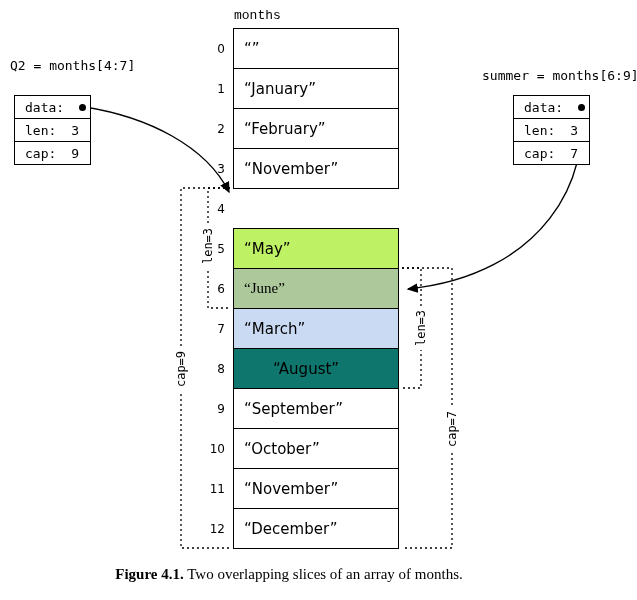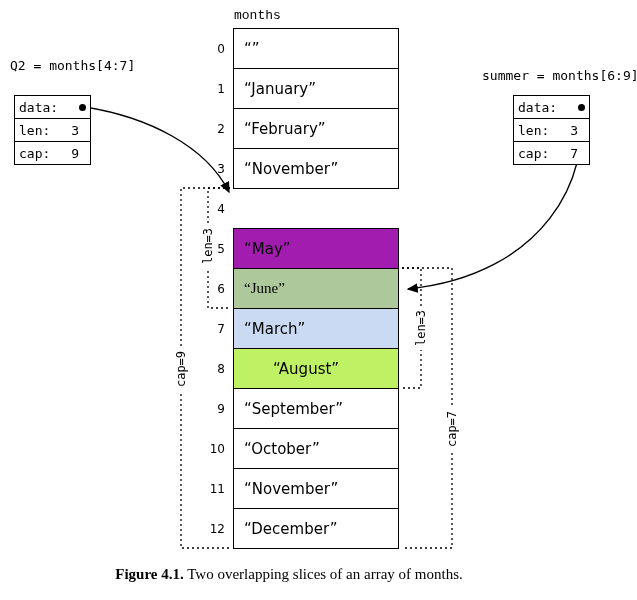--- a/index.html
+++ b/index.html
@@ -9,21 +9,21 @@
   .mono { font-family:"DejaVu Sans Mono", monospace; }
 
   .array-label { position:absolute; left:234px; top:8px; font-family:Liberation Mono, monospace; font-size:13px; }
 
   .idx { position:absolute; left:197px; width:28px; height:41px; display:flex; align-items:center; justify-content:flex-end; font-size:12px; }
   .cell { position:absolute; left:233px; width:166px; height:41px; border:1px solid #000; background:#fff;
           display:flex; align-items:center; padding-left:10px; font-size:15px; }
 
   .box-title { position:absolute; font-size:13px; white-space:nowrap; }
   .srow { position:absolute; width:77px; height:24px; border:1px solid #000; background:#fff;
-          display:flex; align-items:center; padding-left:4px;
+          display:flex; align-items:center; padding-left:10px;
           font-family:"DejaVu Sans Mono", monospace; font-size:13px; }
   .srow .val { position:absolute; right:11px; }
   .srow .dot { position:absolute; right:4px; top:50%; margin-top:-3.5px; width:7px; height:7px; background:#000; border-radius:50%; }
 
   svg.overlay { position:absolute; left:0; top:0; width:637px; height:600px; pointer-events:none; }
 
   .vlabel { position:absolute; width:44px; height:16px; display:flex; align-items:center; justify-content:center;
             background:#fff; font-family:"DejaVu Sans Mono", monospace; font-size:12px;
             transform:rotate(-90deg); white-space:nowrap; }
 
@@ -54,36 +54,36 @@
     </div>
 
   <div class="idx" style="top:148px">3</div>
   <div class="cell" style="top:148px">
       <span>“November”</span>
     </div>
 
   <div class="idx" style="top:188px">4</div>
 
   <div class="idx" style="top:228px">5</div>
-  <div class="cell" style="top: 228px; background: #a21caf;">
+  <div class="cell" style="top: 228px; background: #bef264;">
       <span>“May”</span>
     </div>
 
   <div class="idx" style="top:268px">6</div>
   <div class="cell" style="top: 268px; background: rgb(173, 201, 156); font-family: Liberation Serif, serif;">
       <span>“June”</span>
     </div>
 
   <div class="idx" style="top:308px">7</div>
   <div class="cell" style="top: 308px; background: rgb(201, 218, 242);">
       <span>“March”</span>
     </div>
 
   <div class="idx" style="top:348px">8</div>
-  <div class="cell" style="top: 348px; background: #bef264; padding-left: 39px;">
+  <div class="cell" style="top: 348px; background: #0f766e; padding-left: 39px;">
       <span>“August”</span>
     </div>
 
   <div class="idx" style="top:388px">9</div>
   <div class="cell" style="top:388px">
       <span>“September”</span>
     </div>
 
   <div class="idx" style="top:428px">10</div>
   <div class="cell" style="top:428px">

